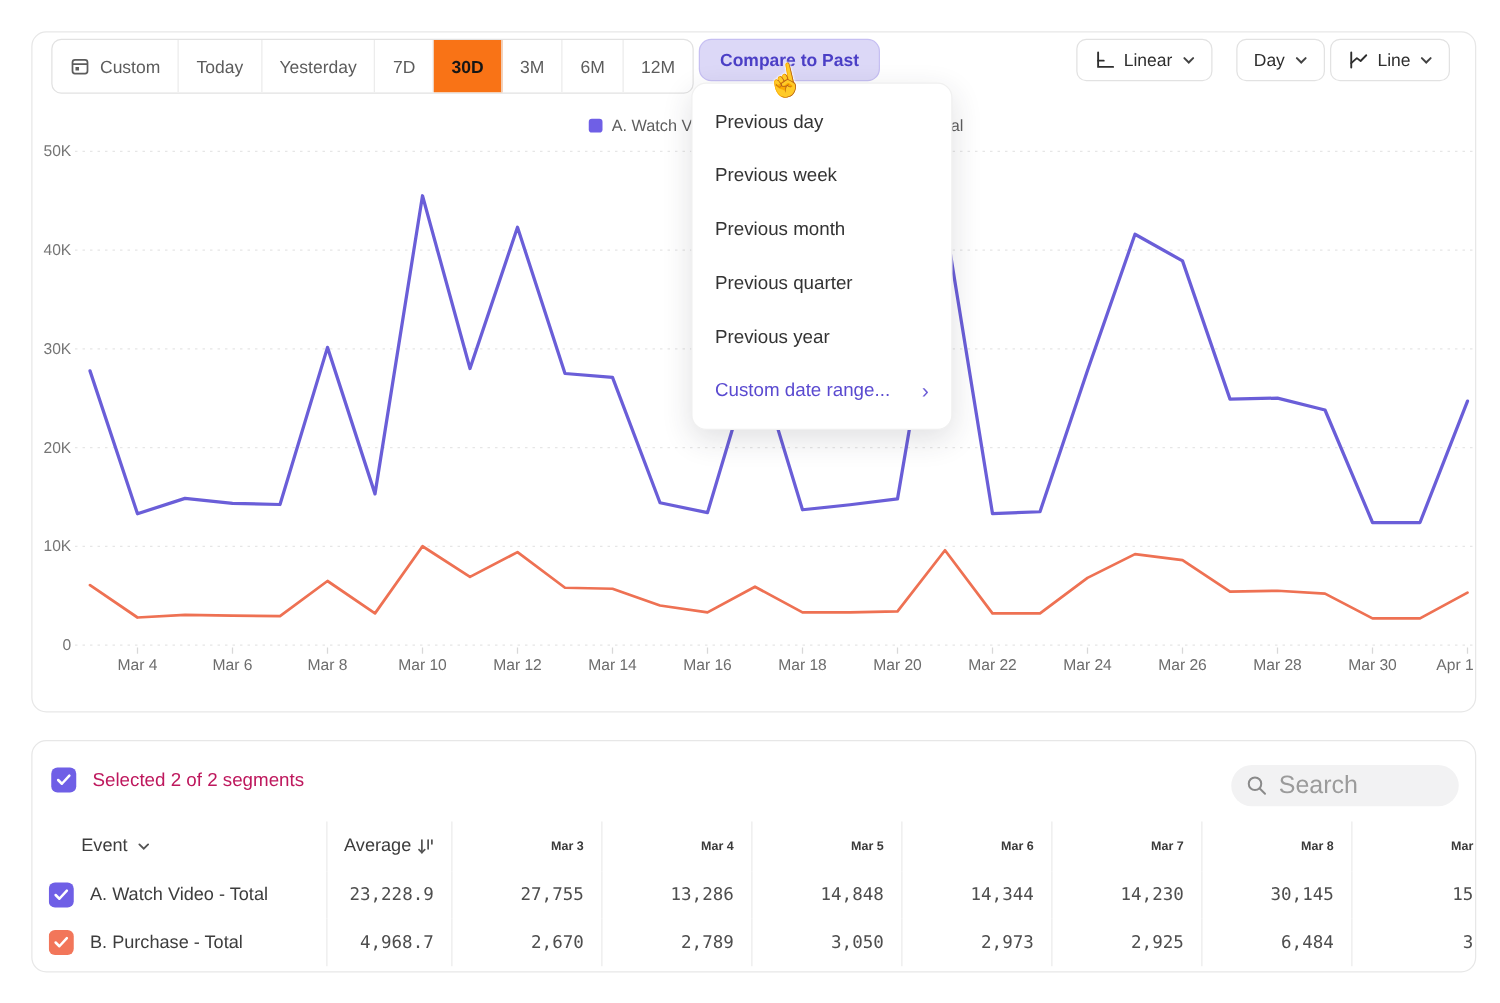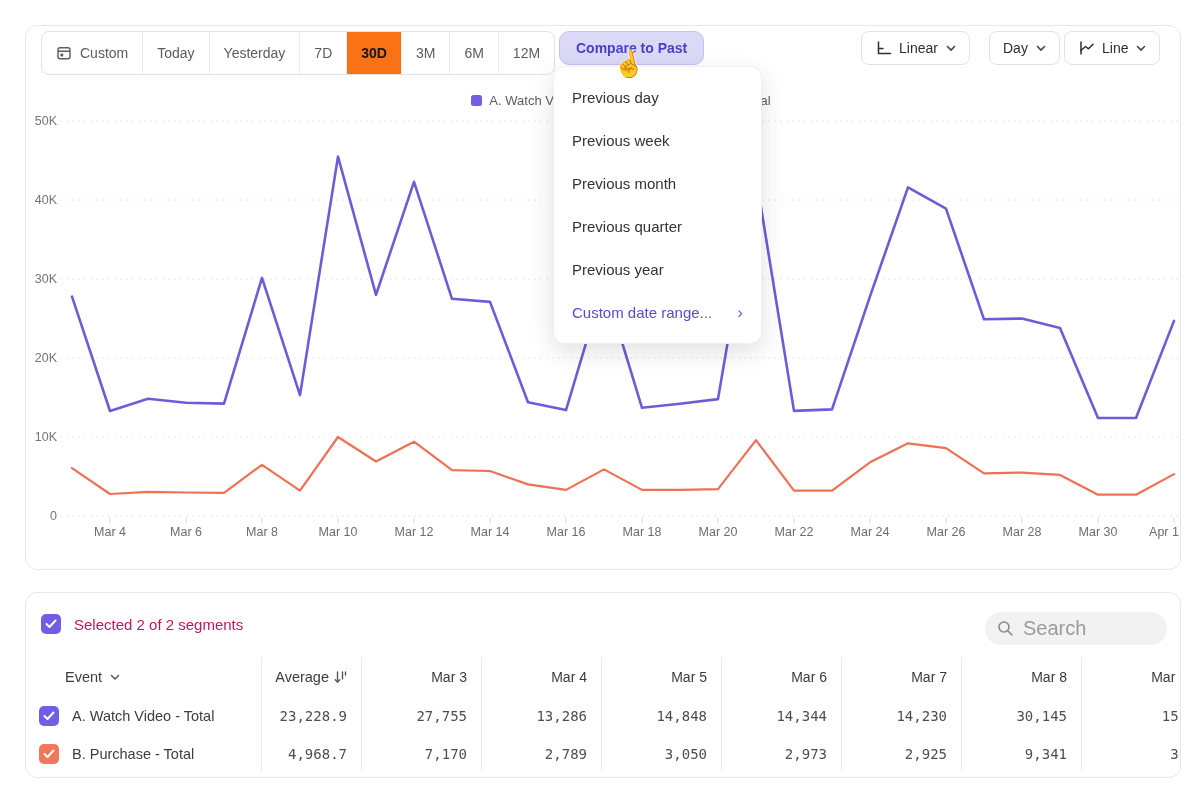--- a/index.html
+++ b/index.html
@@ -47,21 +47,21 @@
   .seg-row-label { font-size:15px; color:#be185d; }
   .search { position:absolute; right:13px; top:19px; width:182px; height:33px; background:#f2f2f3; border-radius:17px; display:flex; align-items:center; padding:0 12px; gap:9px; }
   .search input { border:none; outline:none; background:transparent; font-size:20px; color:#333; width:120px; font-family:"Liberation Sans",sans-serif; }
   .search input::placeholder { color:#9b9b9b; }
 
   .tbl-wrap { position:absolute; left:13px; top:64px; width:1141px; height:118px; overflow:hidden; }
   .tbl { display:grid; grid-template-columns:222px 100px repeat(7,120px); width:1162px; }
   .tbl .cell { display:flex; align-items:center; height:38px; font-size:14.5px; }
   .tbl .head { height:40px; }
   .tbl .num { justify-content:flex-end; padding-right:14px; font-family:"DejaVu Sans Mono", monospace; font-size:14px; color:#4e4e4e; }
-  .tbl .date-head { justify-content:flex-end; padding-right:14px; font-weight:normal; color:#3a3a3a; font-size:14px; }
+  .tbl .date-head { justify-content:flex-end; padding-right:14px; font-weight:bold; color:#3a3a3a; font-size:10px; }
   .tbl .vline { border-left:1px solid #ececec; }
   .event-head { gap:8px; padding-left:26px; color:#3c3c3c; font-weight:normal; cursor:pointer; }
   .avg-head { justify-content:flex-end; gap:5px; padding-right:14px; color:#3c3c3c; cursor:pointer; }
   .row-label { gap:13px; color:#3d3d3d; }
 
   svg { display:block; }
 </style>
 </head>
 <body>
 
@@ -293,23 +293,23 @@
 
         <div class="cell row-label">
           <span class="checkbox" id="cb-b" style="background: rgb(242, 118, 90);">
             <svg width="12" height="10" viewBox="0 0 12 10" fill="none" stroke="#fff" stroke-width="2" stroke-linecap="round" stroke-linejoin="round">
                 <path d="M1.5 5 L4.5 8 L10.5 1.5"></path>
               </svg>
           </span>
           <span>B. Purchase - Total</span>
         </div>
         <div class="cell num vline">4,968.7</div>
-        <div class="cell num vline">7,170</div>
+        <div class="cell num vline">2,670</div>
         <div class="cell num vline">2,789</div>
         <div class="cell num vline">3,050</div>
         <div class="cell num vline">2,973</div>
         <div class="cell num vline">2,925</div>
-        <div class="cell num vline">9,341</div>
+        <div class="cell num vline">6,484</div>
         <div class="cell num vline">3,</div>
       </div>
     </div>
   </div>
 </div>
 
 </body></html>

